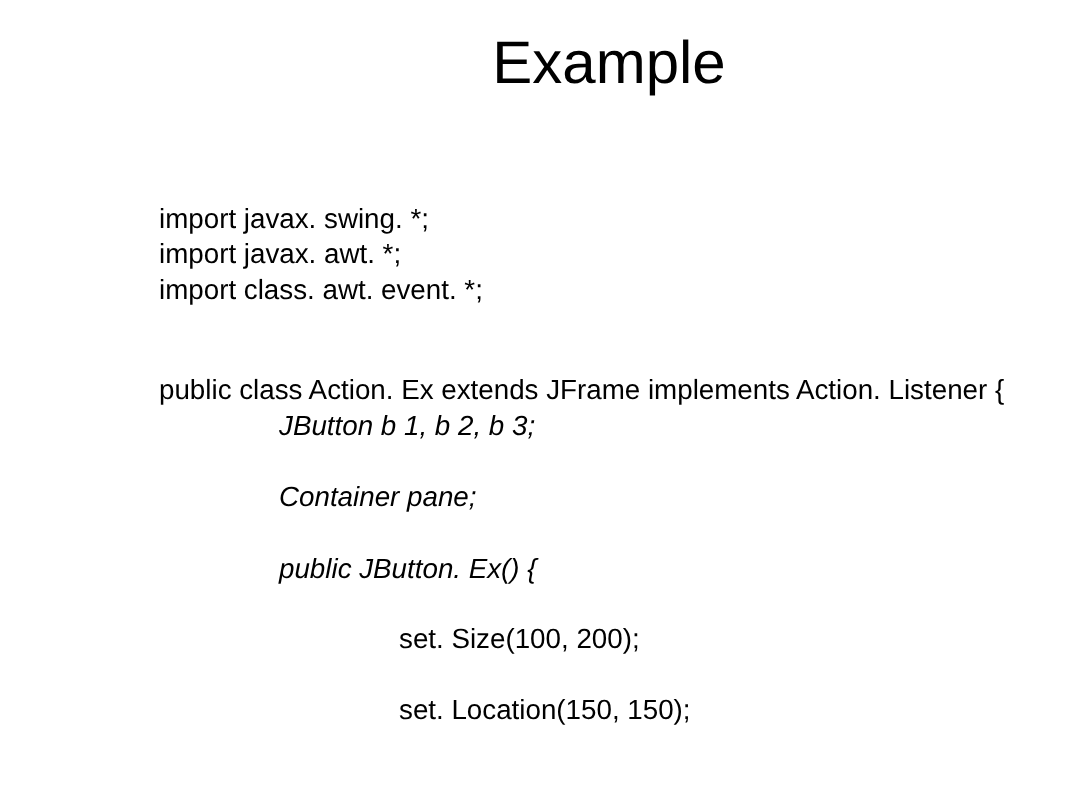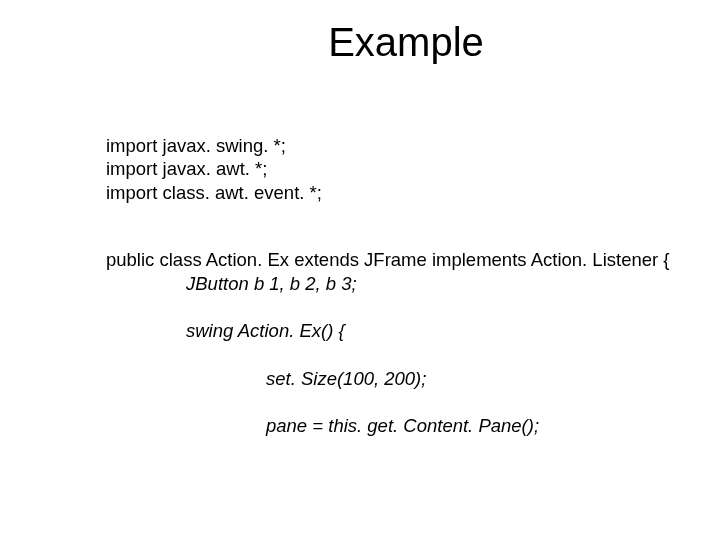--- a/index.html
+++ b/index.html
@@ -31,21 +31,21 @@
     .code-block {
       position: absolute;
       top: 110px;
       left: 60px;
       font-size: 18.5px;
       line-height: 1.28;
       white-space: pre;
       font-family: Arial, Helvetica, sans-serif;
     }
     .indent1 { padding-left: 80px; display: block; font-style: italic; }
-    .indent2 { padding-left: 160px; display: block; font-style: italic; }
+    .indent2 { padding-left: 160px; display: block; }
     .spacer { display: block; height: 20px; }
     .page-number {
       position: absolute;
       bottom: 16px;
       right: 28px;
       font-size: 14px;
     }
   </style>
 </head>
 <body>
@@ -54,23 +54,24 @@
 
   <div class="title">Example</div>
 
   <div class="code-block">
 <span>import javax. swing. *;</span>
 <span>import javax. awt. *;</span>
 <span>import class. awt. event. *;</span>
 <span class="spacer"></span>
 <span>public class Action. Ex extends JFrame implements Action. Listener {</span>
 <span class="indent1">JButton b 1, b 2, b 3;</span>
-<span class="indent1">swing Action. Ex() {</span>
+<span class="indent1">Container pane;</span>
+<span class="indent1">public JButton. Ex() {</span>
 <span class="indent2">set. Size(100, 200);</span>
-<span class="indent2">pane = this. get. Content. Pane();</span>
+<span class="indent2">set. Location(150, 150);</span>
 
 
 
 
   </div>
 
   <div class="page-number">49</div>
 
 </div>
 

